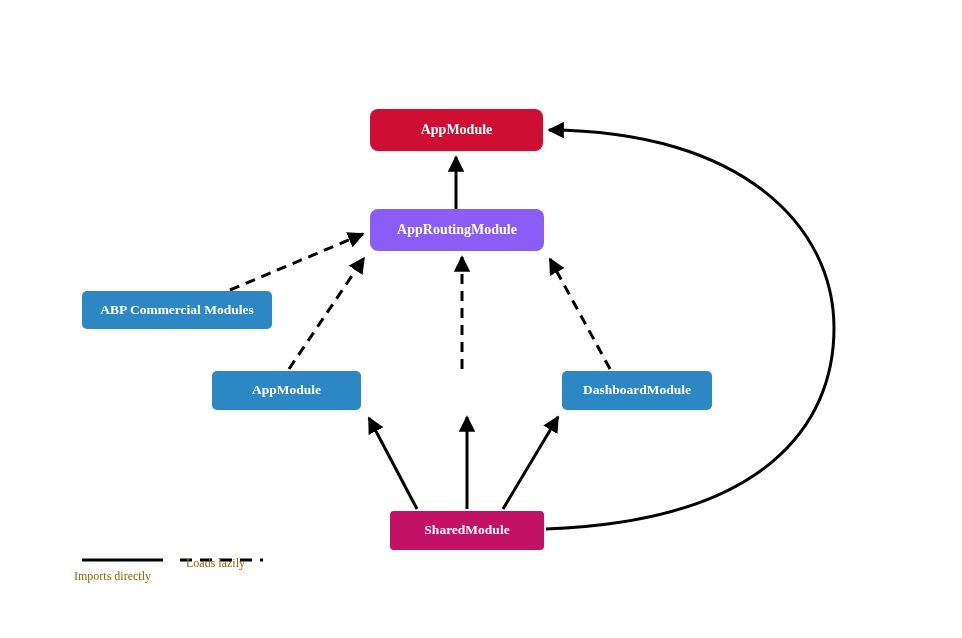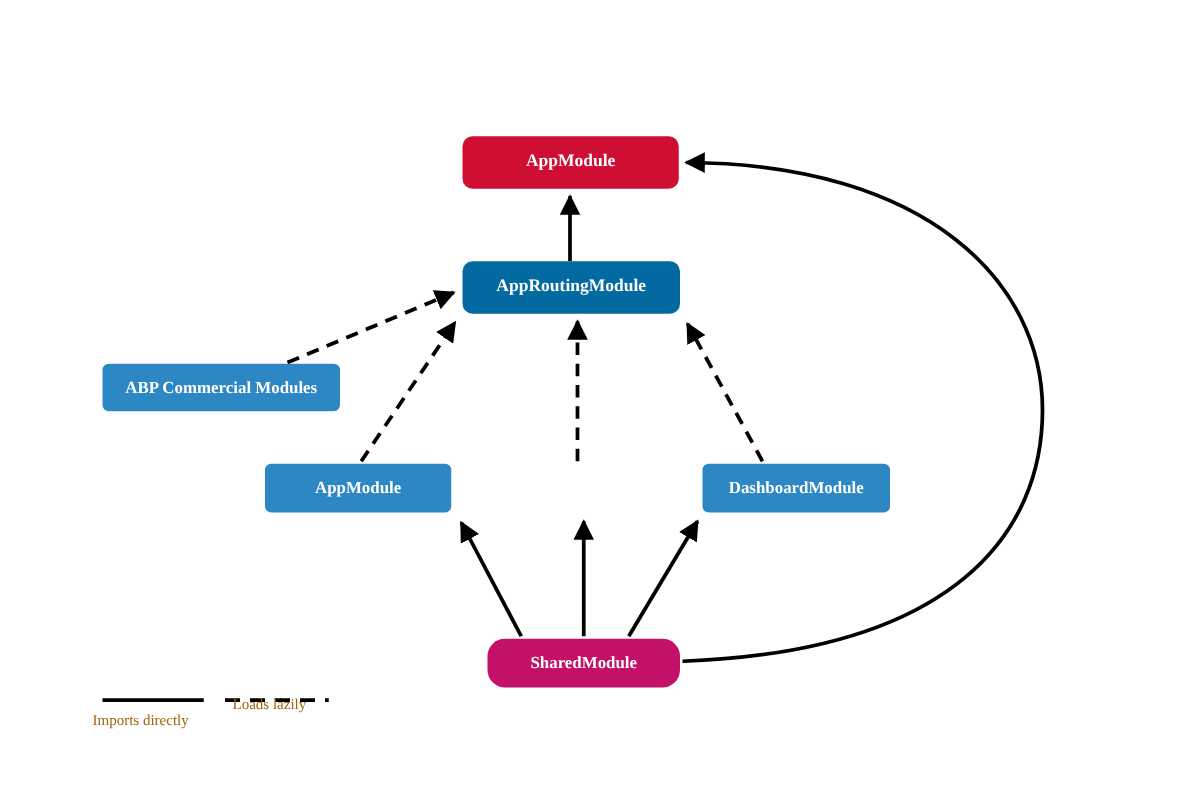--- a/index.html
+++ b/index.html
@@ -14,21 +14,21 @@
   .edges{position:absolute;left:0;top:0;width:962px;height:638px;}
   .node{
     position:absolute;
     display:flex;align-items:center;justify-content:center;
     color:#ffffff;font-weight:bold;font-size:14px;
     text-align:center;line-height:1.1;
     box-sizing:border-box;
   }
   .node-red{border-radius:8px;}
   .node-blue{border-radius:5px;}
-  .node-magenta{border-radius:14px;}
+  .node-magenta{border-radius:4px;}
   #node-app-module{left:370px;top:69px;width:173px;height:42px;}
   #node-app-routing-module{left:370px;top:169px;width:174px;height:42px;}
   #node-abp-commercial-modules{left:82px;top:251px;width:190px;height:38px;font-size:13.5px;}
   #node-home-module{left:212px;top:331px;width:149px;height:39px;font-size:13.5px;}
   #node-dashboard-module{left:392px;top:331px;width:150px;height:39px;font-size:13.5px;}
   #node-your-custom-module{left:562px;top:331px;width:150px;height:39px;font-size:13.5px;}
   #node-shared-module{left:390px;top:471px;width:154px;height:39px;font-size:13.5px;}
   .legend-label{
     position:absolute;
     font-size:12px;color:#a16207;
@@ -64,21 +64,21 @@
     <path class="edge dashed" d="M610,329 L550,219" marker-end="url(#arrow)"></path>
 
     <path class="legend-line" d="M82,520 L163,520"></path>
     <path class="legend-line dashed" d="M180,520 L263,520"></path>
   </svg>
 
   <div class="node node-red" id="node-app-module" style="background: rgb(206, 14, 51);">
     <span>AppModule</span>
   </div>
 
-  <div class="node node-red" id="node-app-routing-module" style="background: #0369a1;">
+  <div class="node node-red" id="node-app-routing-module" style="background: #8b5cf6;">
     <span>AppRoutingModule</span>
   </div>
 
   <div class="node node-blue" id="node-abp-commercial-modules" style="background: rgb(45, 135, 195);">
     <span>ABP Commercial Modules</span>
   </div>
 
   <div class="node node-blue" id="node-home-module" style="background: rgb(45, 135, 195);">
     <span>AppModule</span>
   </div>

